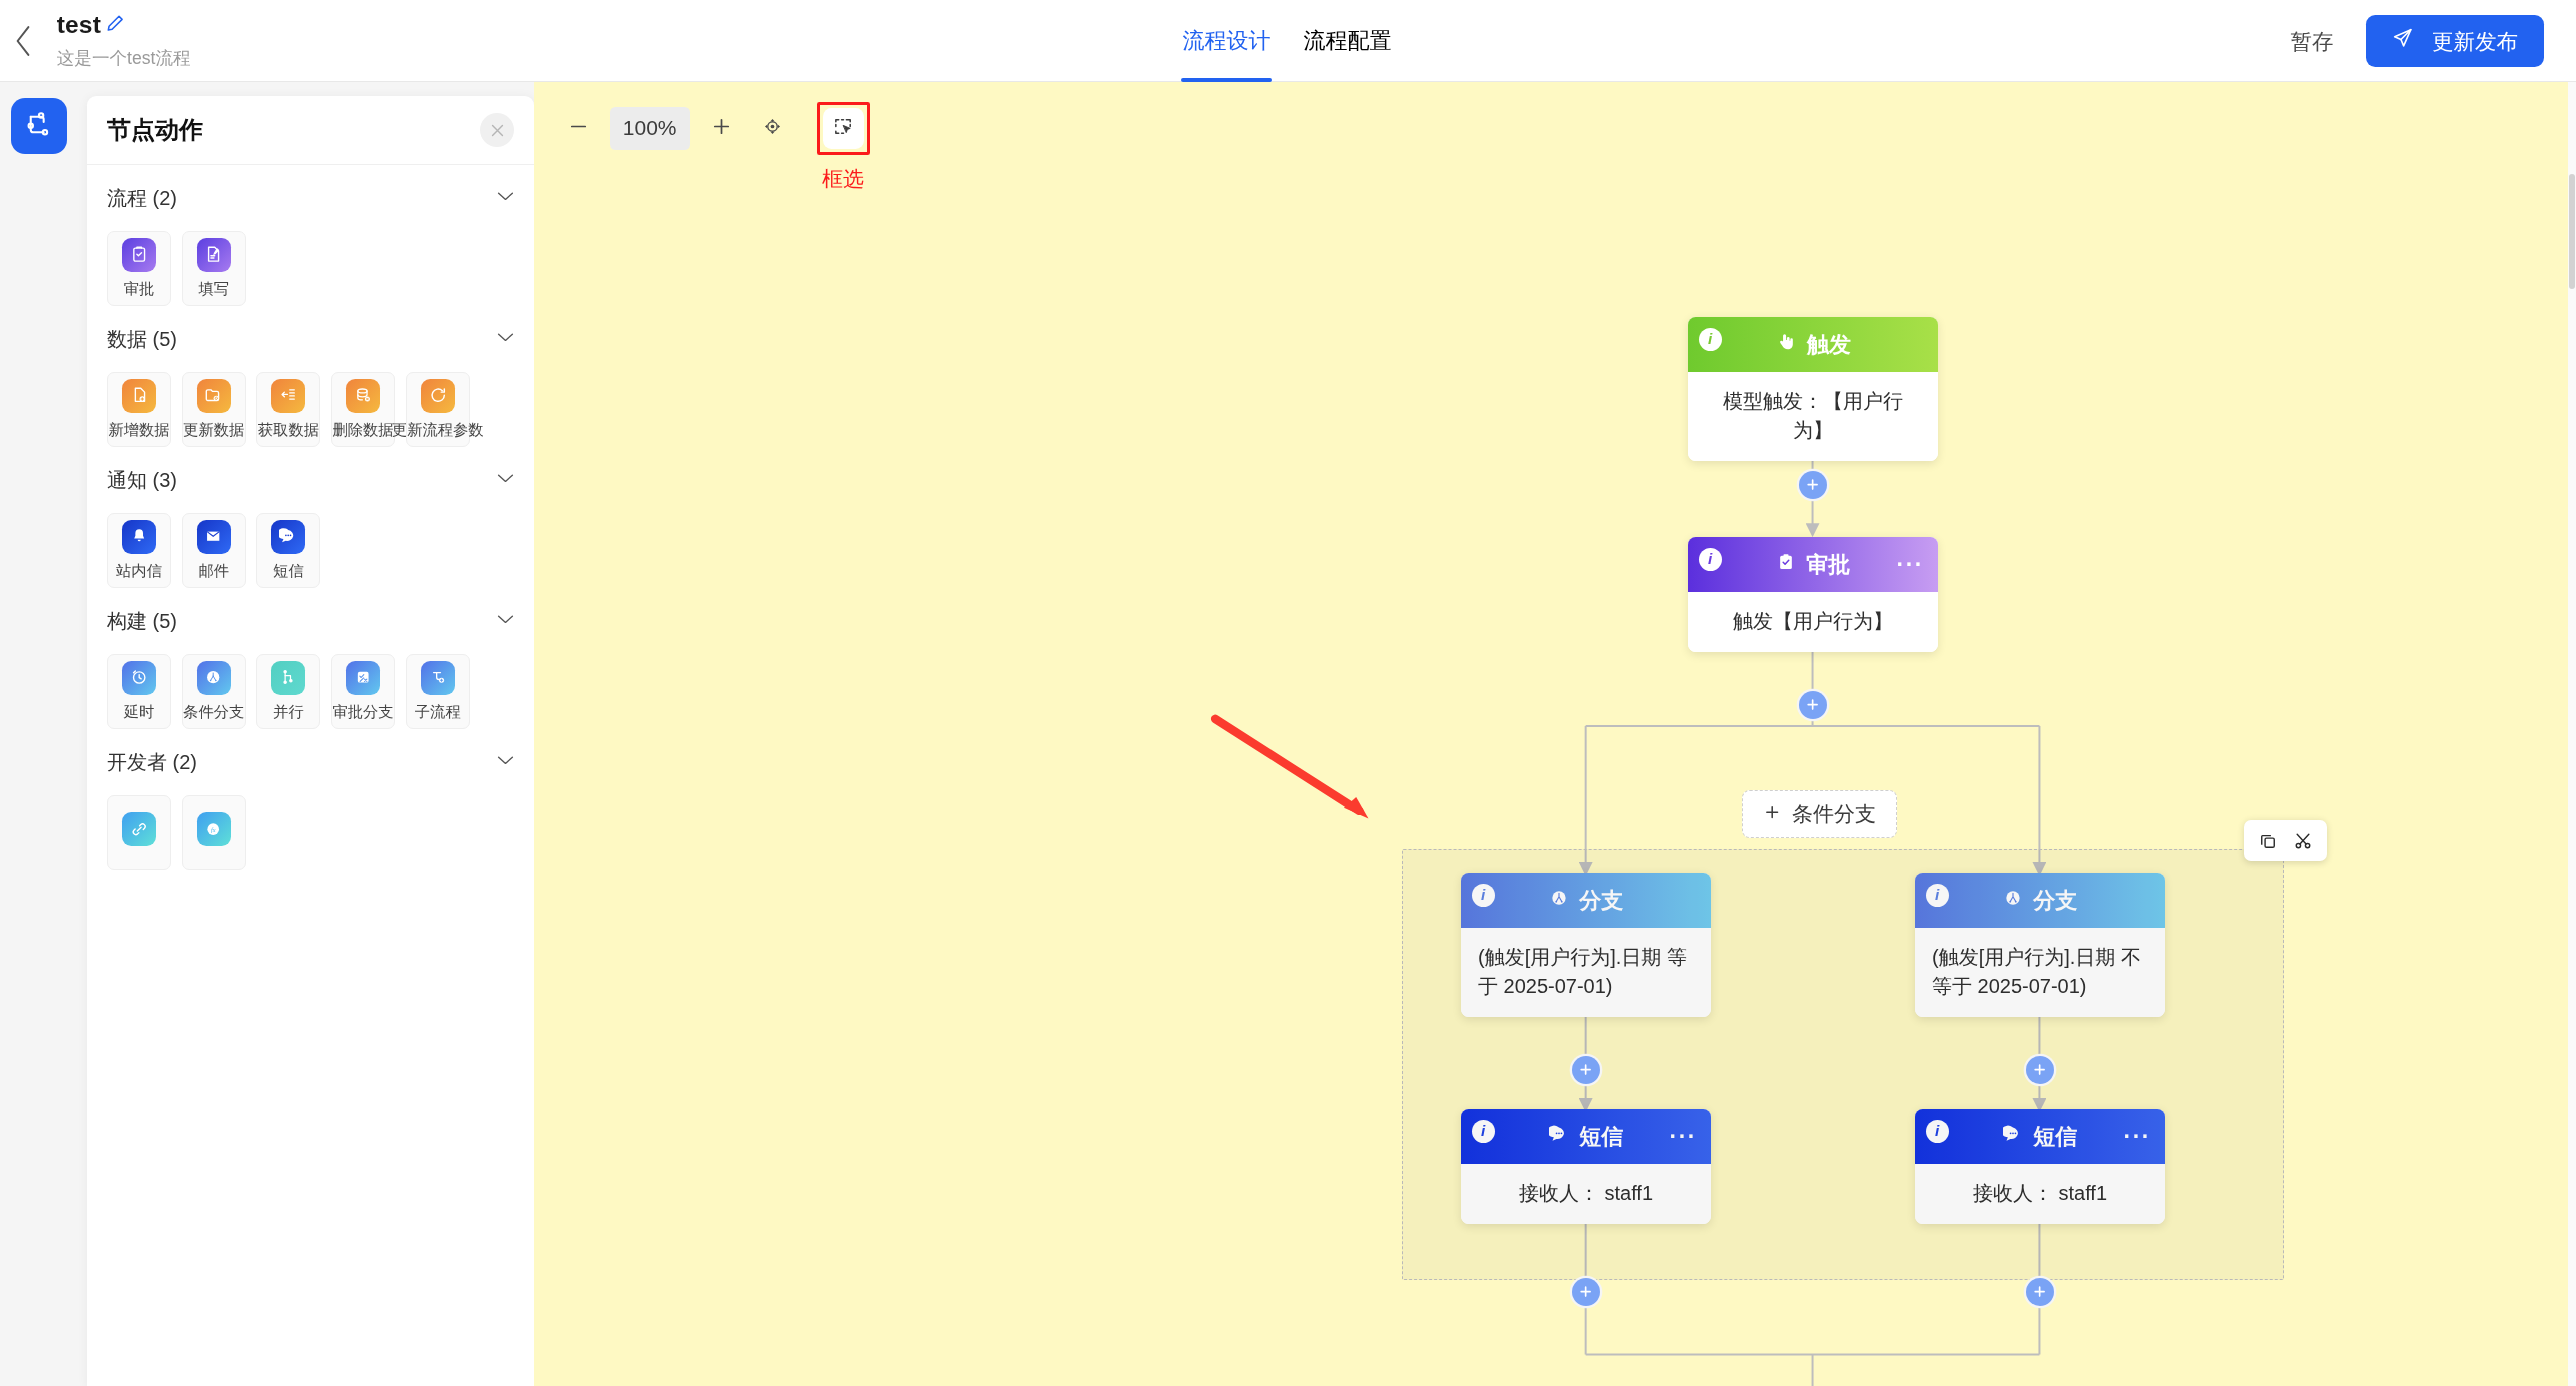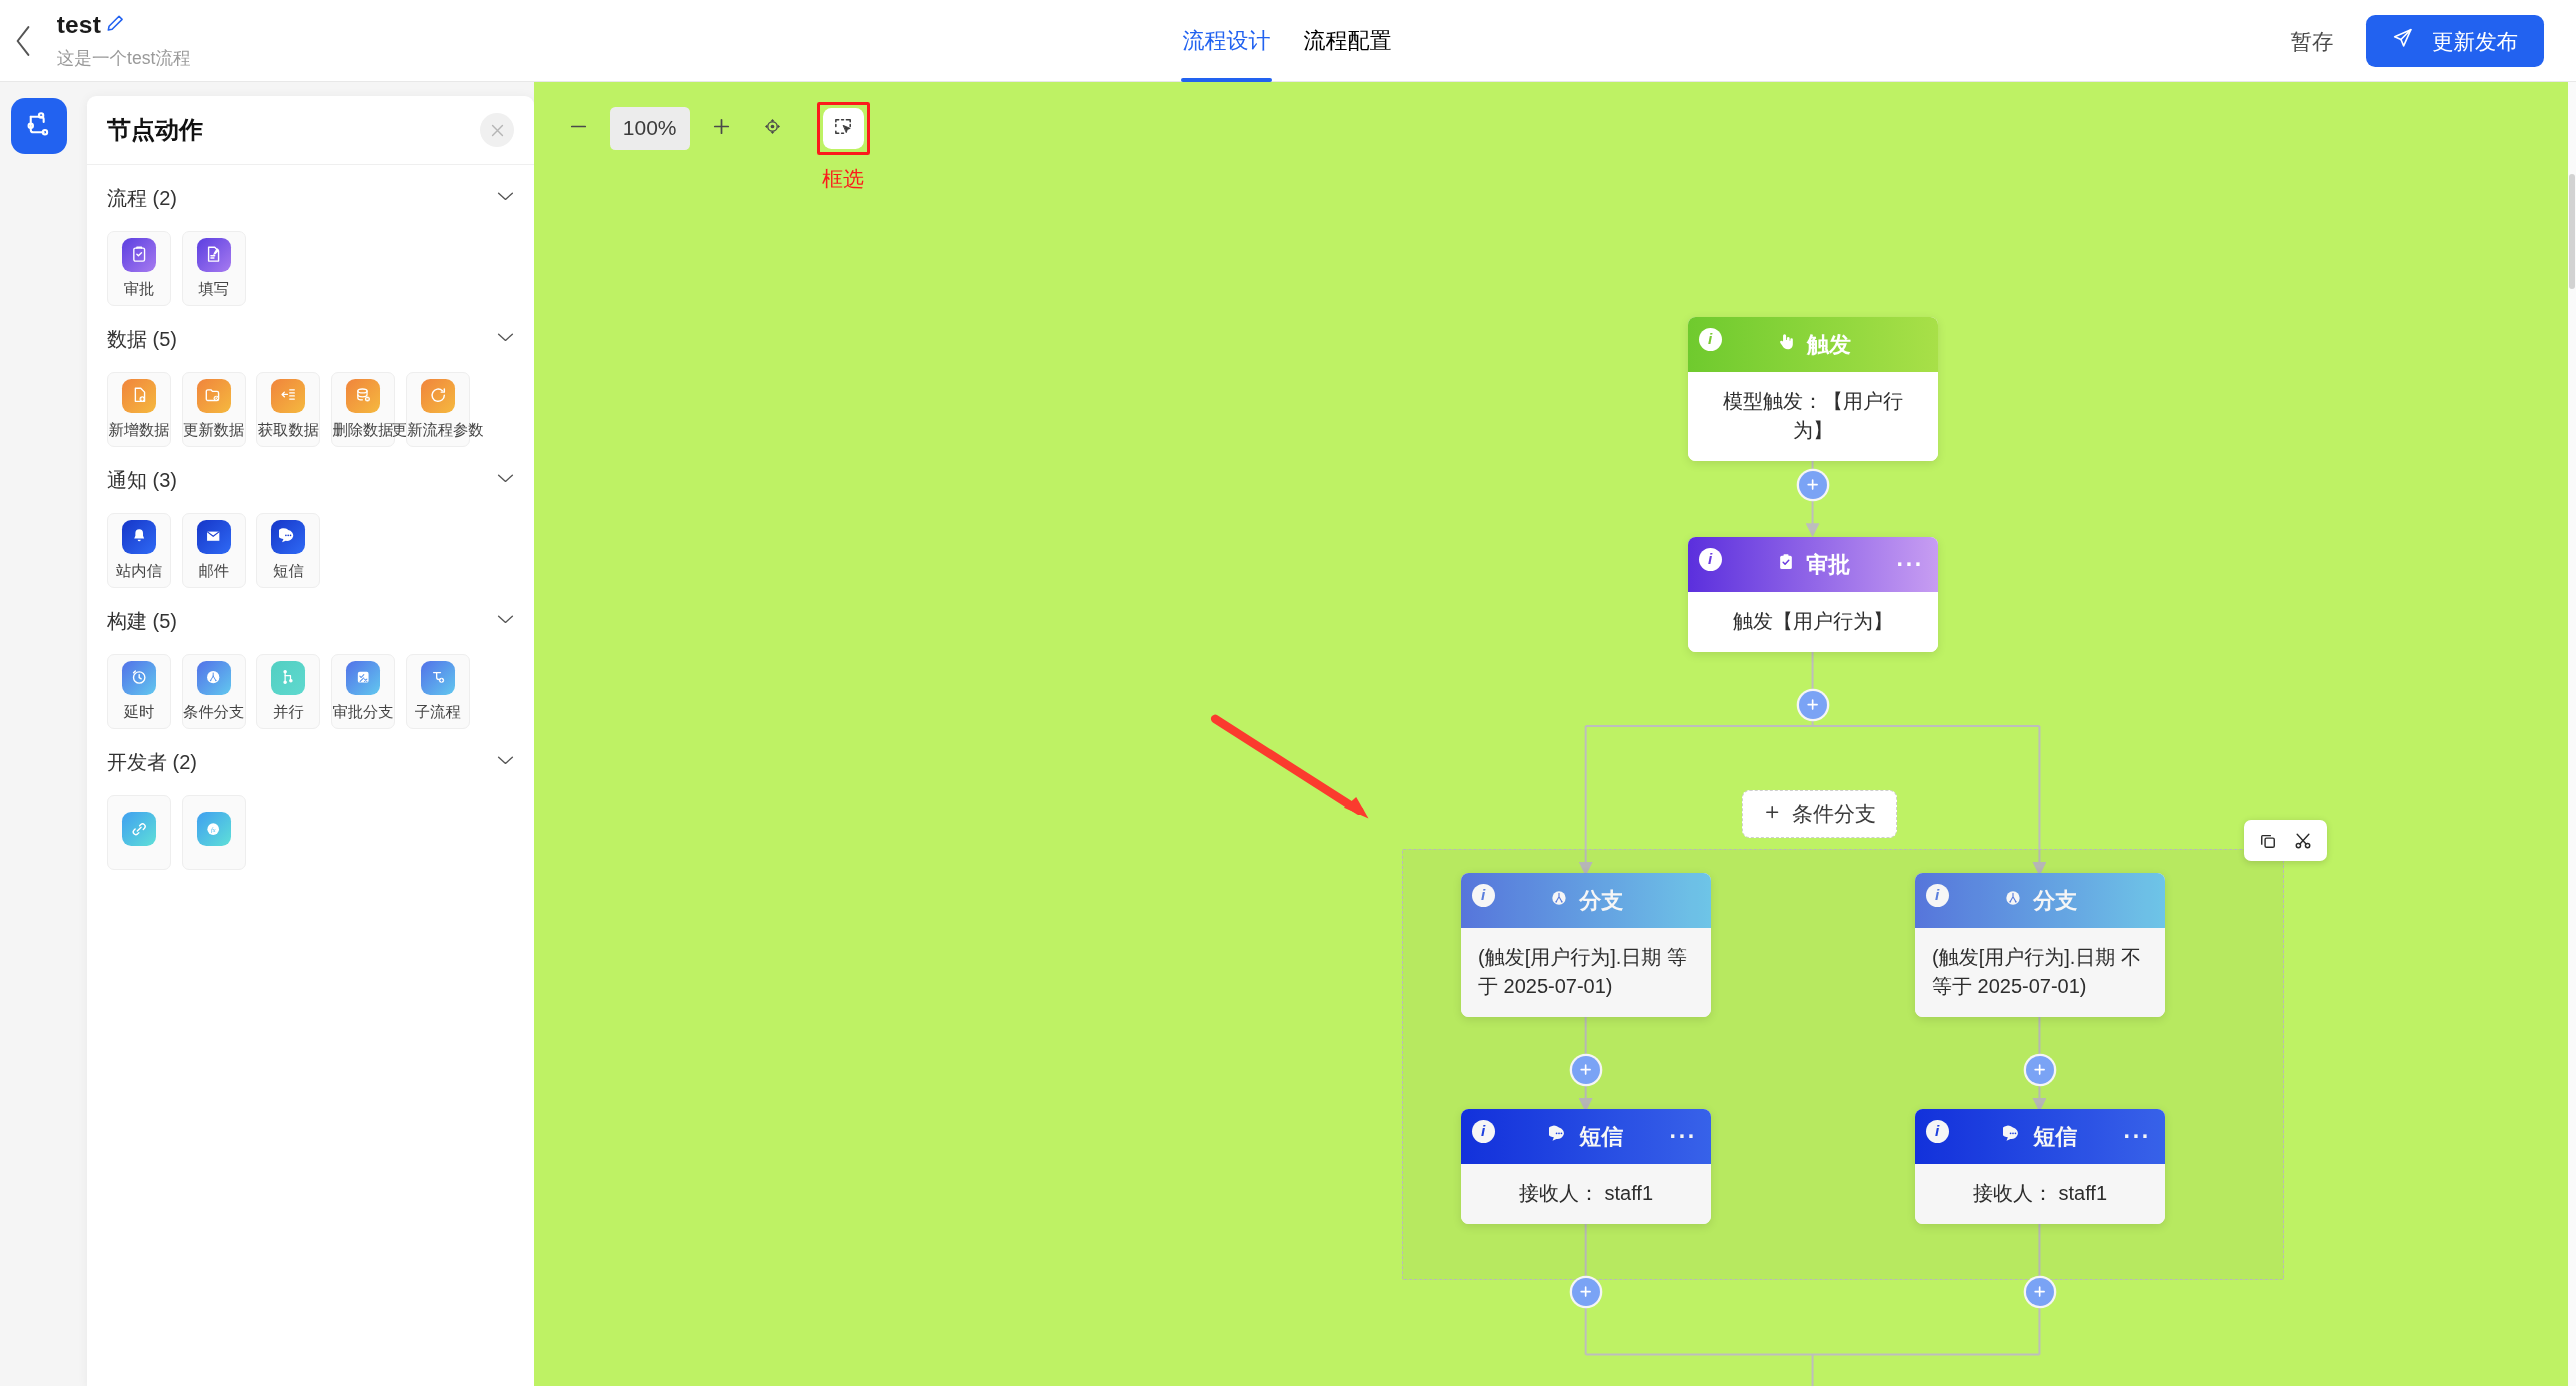--- a/index.html
+++ b/index.html
@@ -111,21 +111,21 @@
   .g-purple { background: linear-gradient(135deg,#5b3fe0 0%,#a77bf0 100%); }
   .g-orange { background: linear-gradient(135deg,#f0843c 0%,#f5b93f 100%); }
   .g-blue   { background: linear-gradient(135deg,#1636c8 0%,#2f6af5 100%); }
   .g-cyan   { background: linear-gradient(135deg,#5271e8 0%,#62c8ef 100%); }
   .g-teal   { background: linear-gradient(135deg,#52cfc2 0%,#5fd9cf 100%); }
   .g-sky    { background: linear-gradient(135deg,#3f9ff0 0%,#5fe0d8 100%); }
 
   
   #canvas {
     position: absolute; left: 534px; top: 82px;
-    width: 2042px; height: 1304px; background: #bef264; overflow: hidden;
+    width: 2042px; height: 1304px; background: #fef9c3; overflow: hidden;
   }
   #zoom-toolbar {
     position: absolute; left: 20px; top: 19px; height: 54px;
     display: flex; align-items: center; gap: 3.1px;
   }
   .zt-btn {
     width: 48px; height: 48px; display: flex; align-items: center; justify-content: center;
     cursor: pointer; color: #4a4a4a; border-radius: 7px; background: transparent;
     border: none; font-family: inherit;
   }

